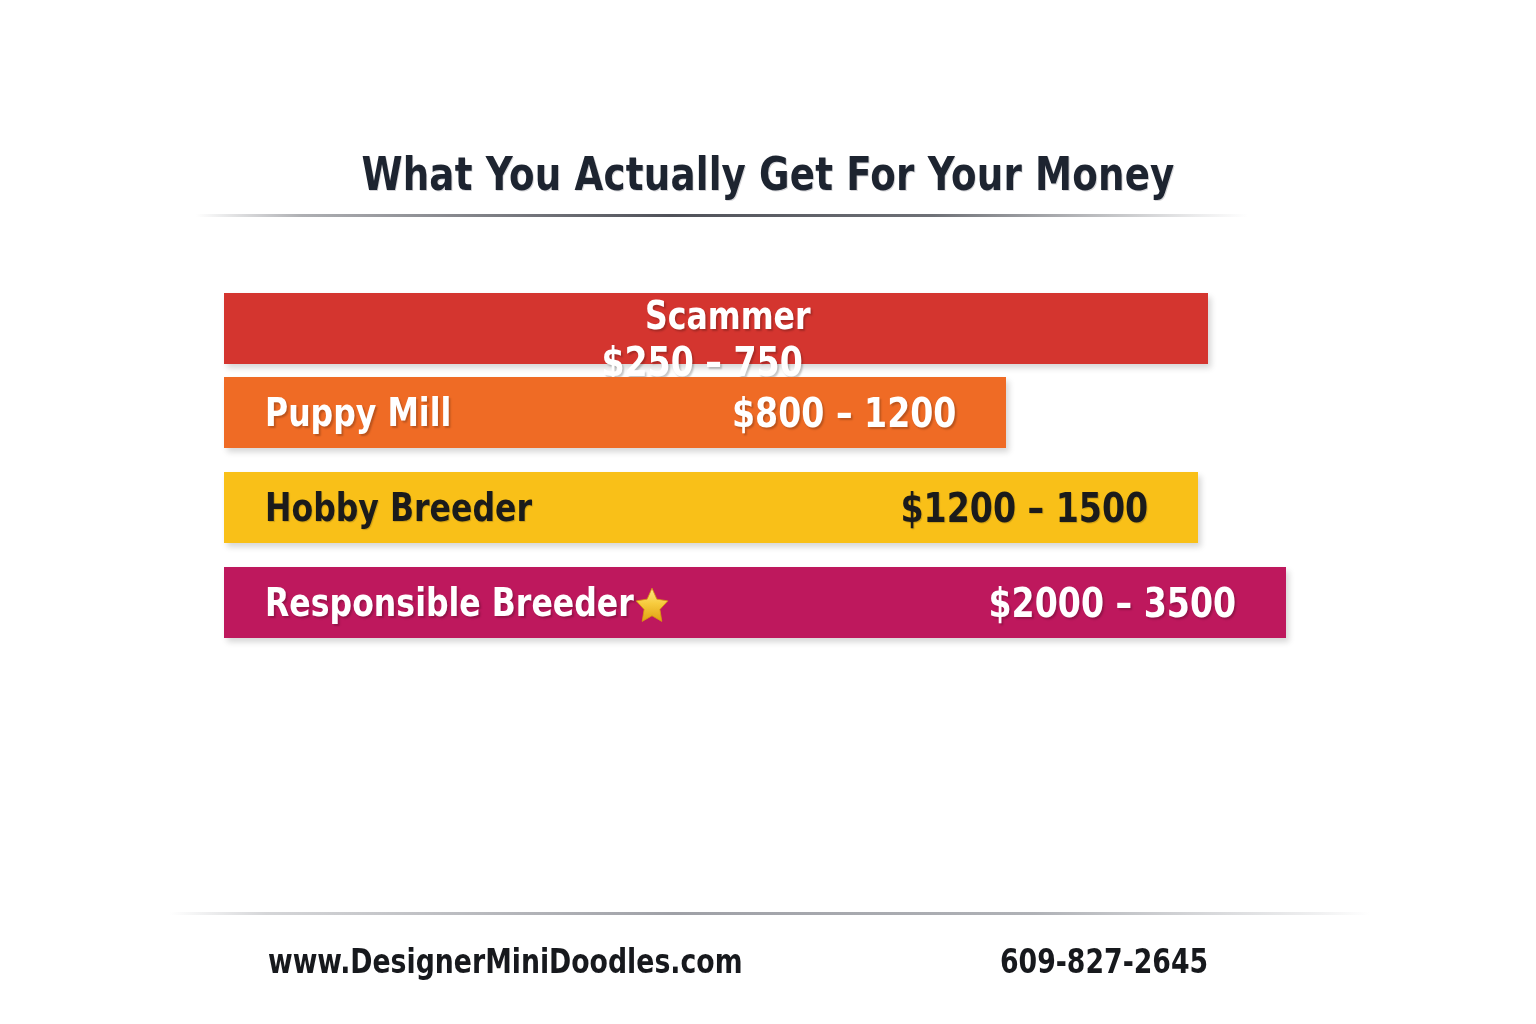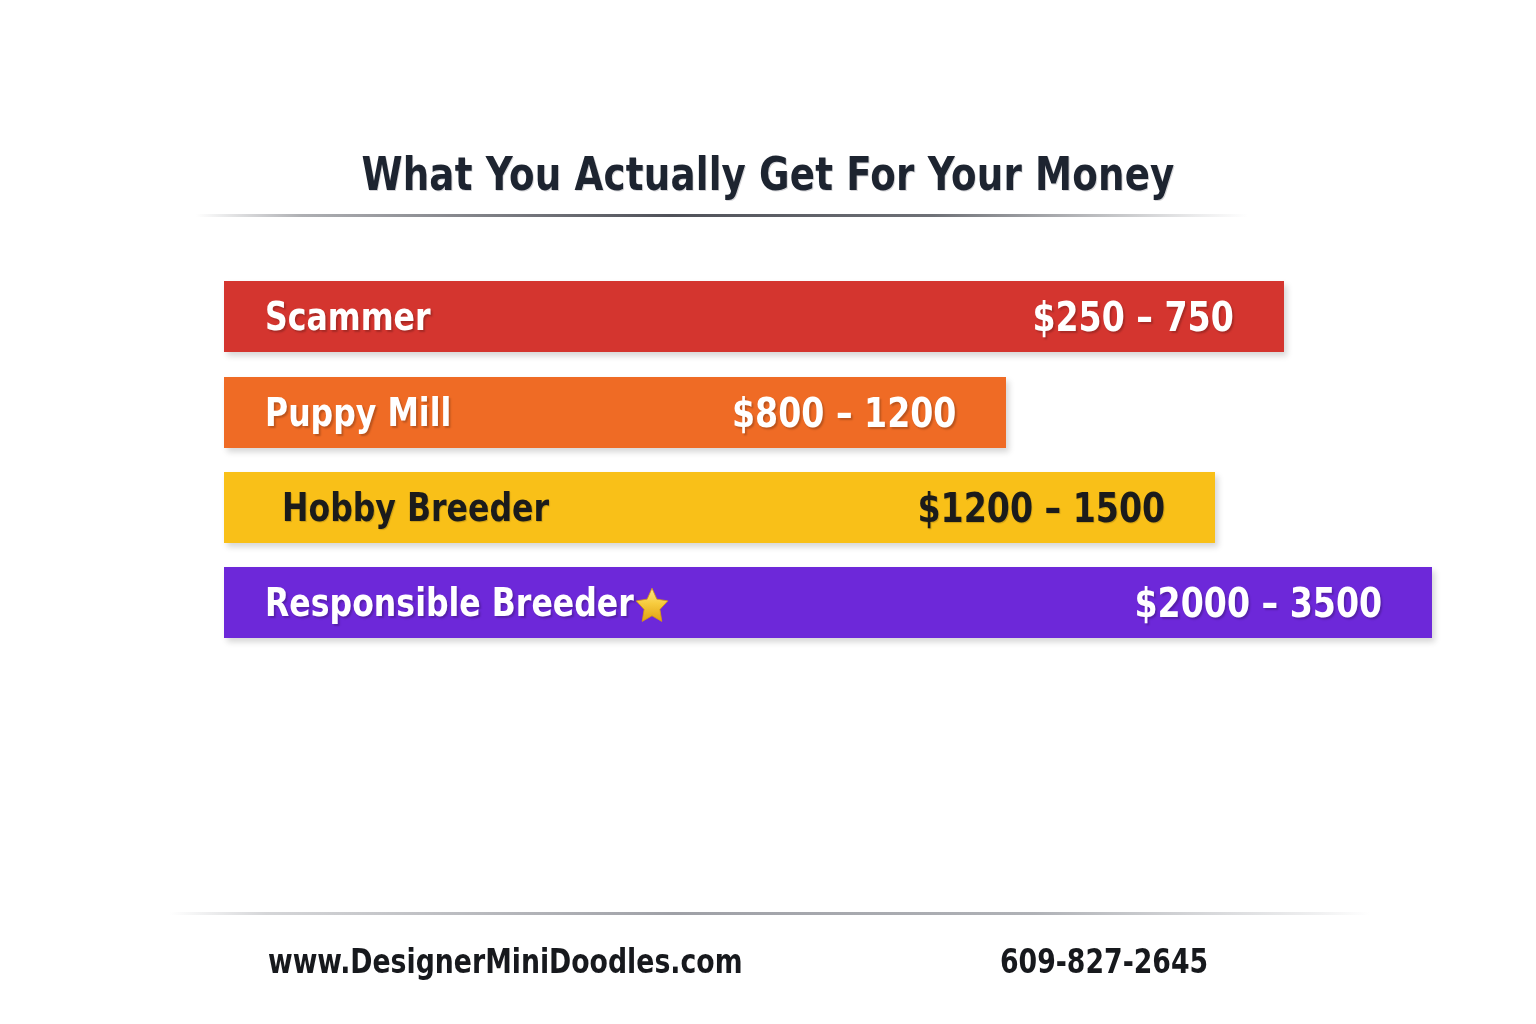--- a/index.html
+++ b/index.html
@@ -157,39 +157,39 @@
 </head>
 <body>
 
 <div id="canvas">
 
   <div class="title">What You Actually Get For Your Money</div>
 
   <div class="divider-top"></div>
 
   <div class="bars" id="bars-container">
-      <div class="bar light-text" style="top: 281px; width: 1060px; background: rgb(212, 53, 47);">
+      <div class="bar light-text" style="top: 293px; width: 984px; background: rgb(212, 53, 47); flex-direction: column;">
         <div class="bar-label">
           <span>Scammer</span>
         </div>
         <div class="bar-value">$250 – 750</div>
       </div>
       <div class="bar light-text" style="top: 377px; width: 782px; background: rgb(239, 107, 37);">
         <div class="bar-label">
           <span>Puppy Mill</span>
         </div>
         <div class="bar-value">$800 – 1200</div>
       </div>
-      <div class="bar dark-text" style="top: 472px; width: 974px; background: rgb(249, 192, 24); padding-left: 17px;">
+      <div class="bar dark-text" style="top: 472px; width: 974px; background: rgb(249, 192, 24);">
         <div class="bar-label">
           <span>Hobby Breeder</span>
         </div>
         <div class="bar-value">$1200 – 1500</div>
       </div>
-      <div class="bar light-text" style="top: 567px; width: 1208px; background: #6d28d9; align-items: center;">
+      <div class="bar light-text" style="top: 567px; width: 1062px; background: #be185d; align-items: center;">
         <div class="bar-label">
           <span>Responsible Breeder</span>
           <span class="star-icon"><svg viewBox="0 0 32 32" width="40" height="40" aria-hidden="true">
               <defs>
                 <linearGradient id="starGrad" x1="0" y1="0" x2="0" y2="1">
                   <stop offset="0%" stop-color="#fde68a"></stop>
                   <stop offset="45%" stop-color="#f7cc3f"></stop>
                   <stop offset="100%" stop-color="#e0a212"></stop>
                 </linearGradient>
               </defs>

